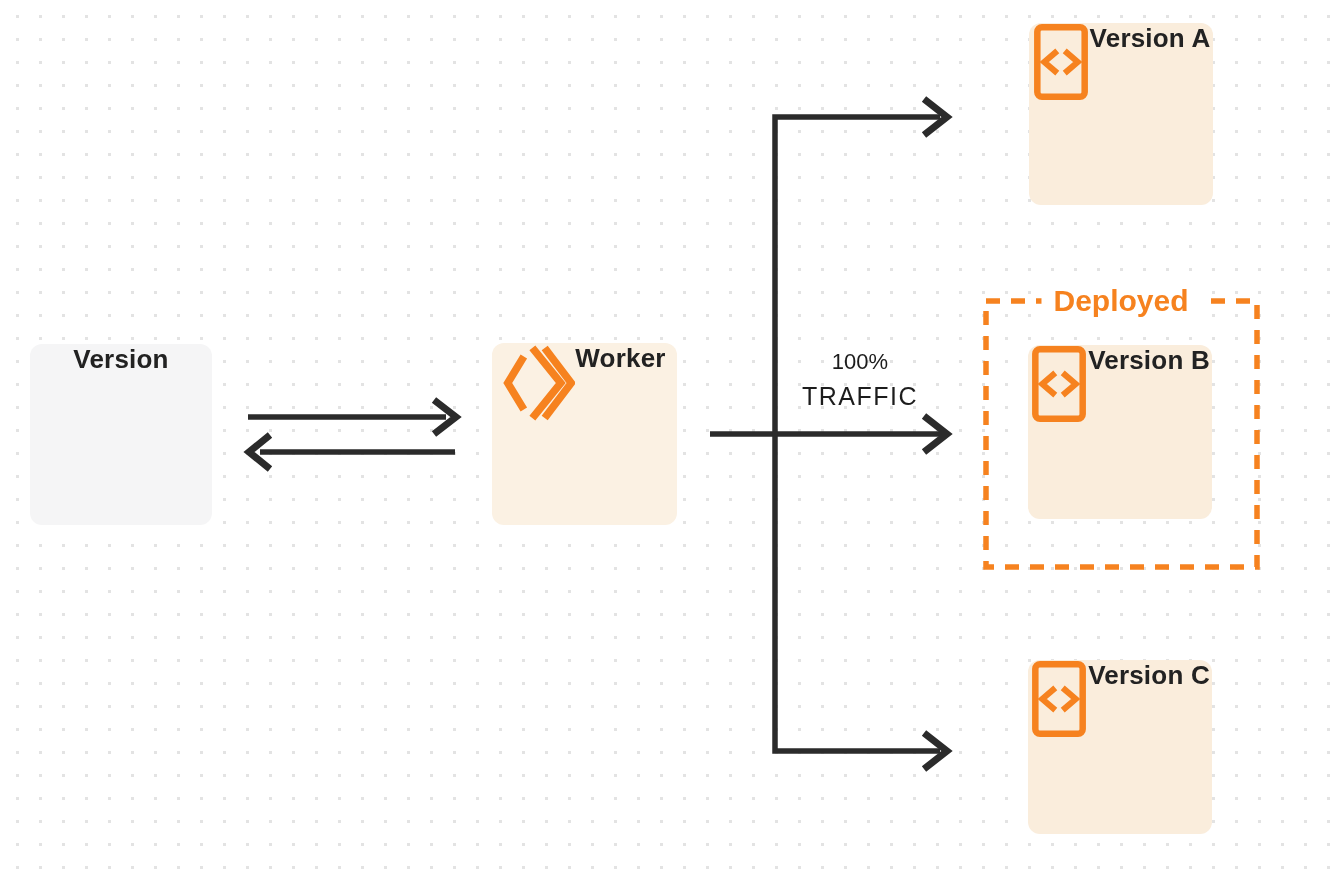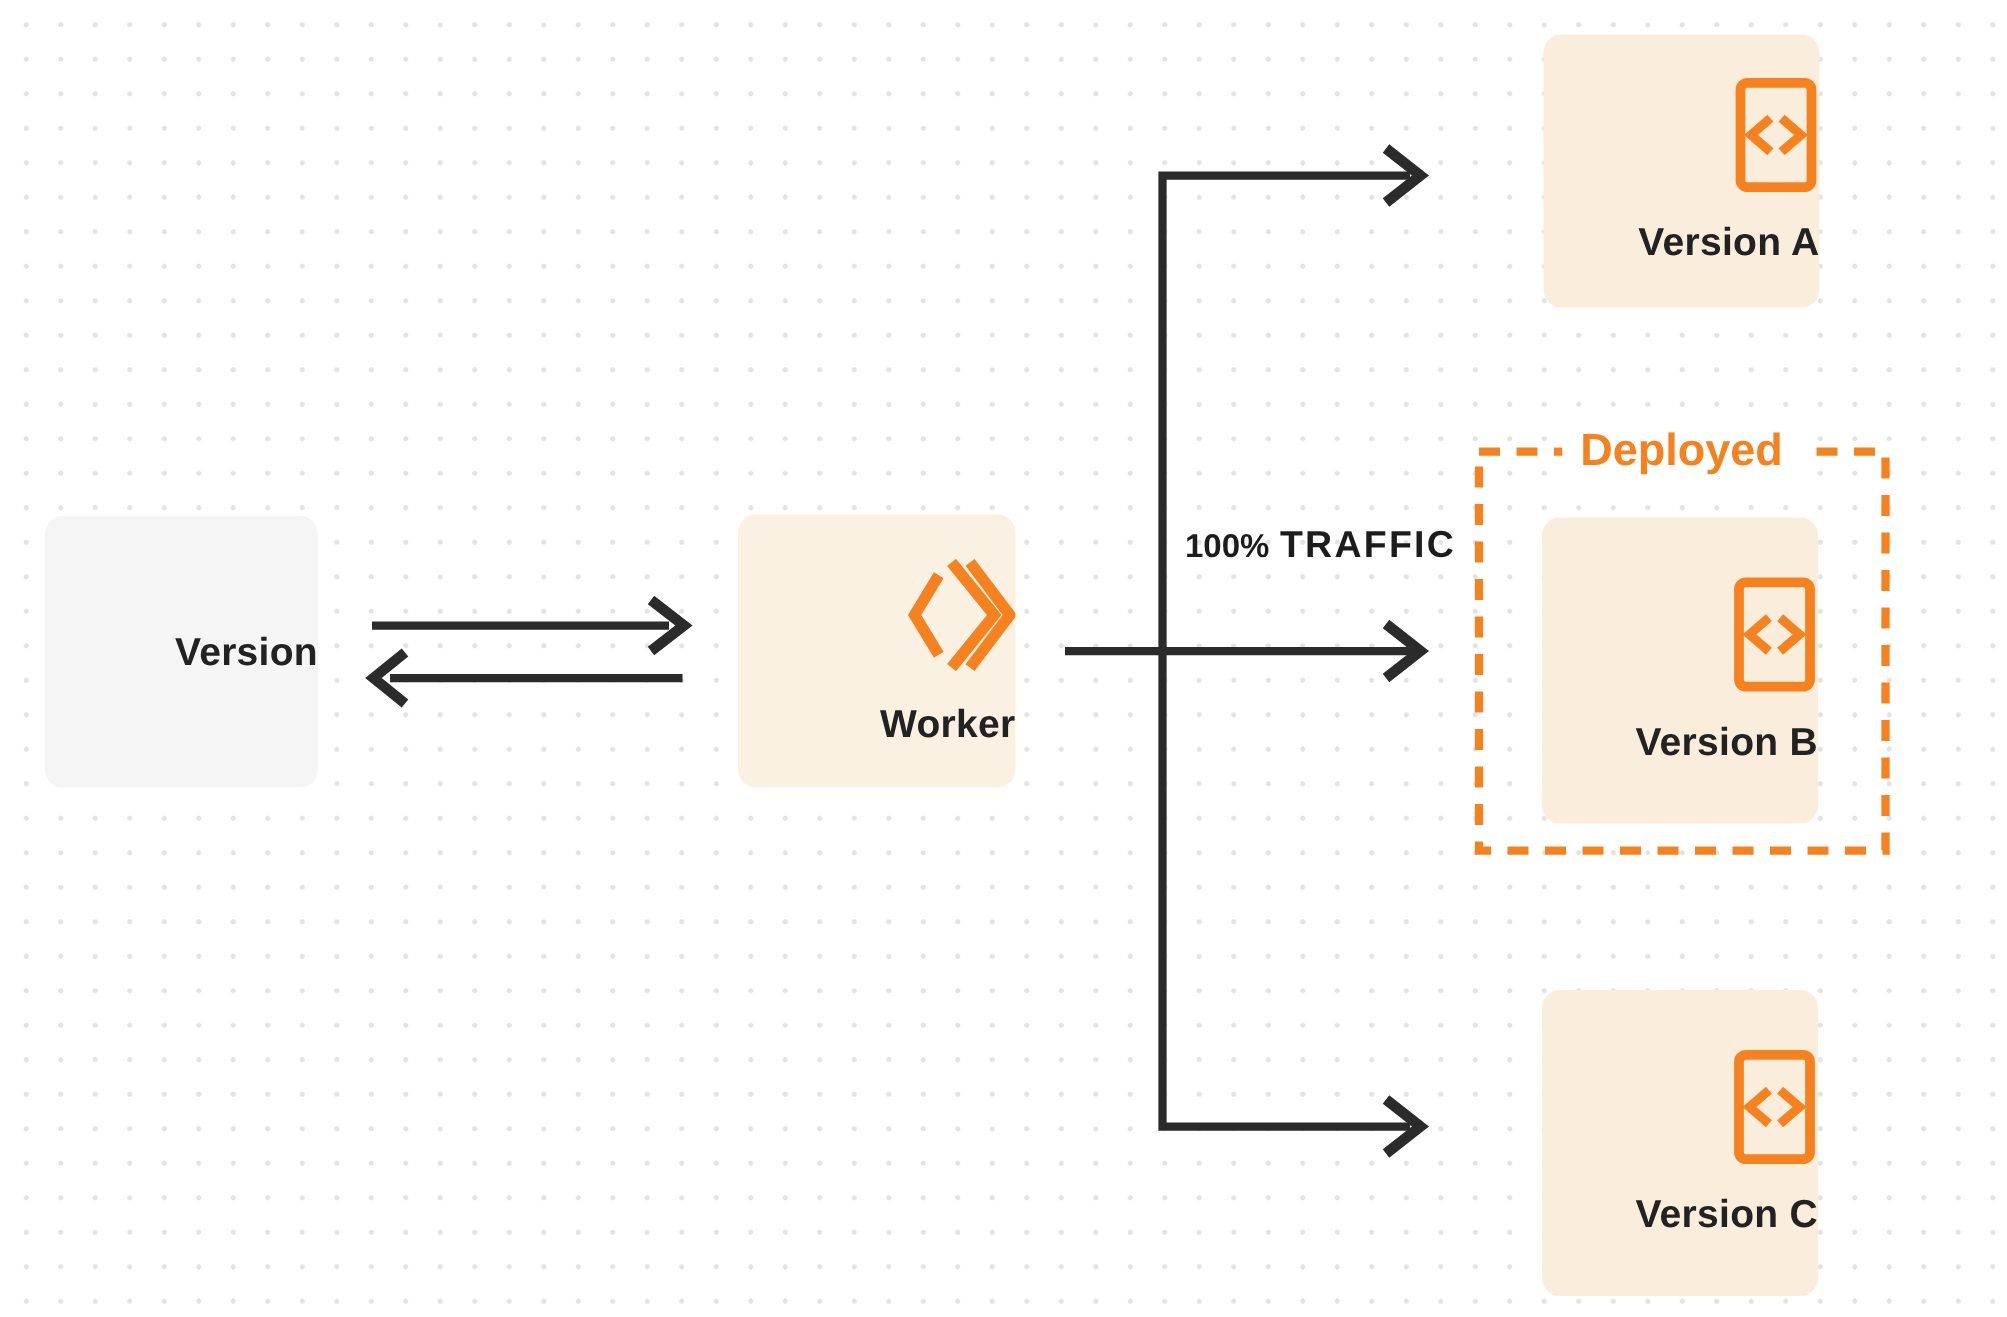--- a/index.html
+++ b/index.html
@@ -40,22 +40,22 @@
   .dashed-rect {
     stroke: #f6821f;
     stroke-width: 5.5px;
     stroke-dasharray: 14 11;
     fill: none;
   }
   .node {
     position: absolute;
     z-index: 2;
     display: flex;
-    flex-direction: column;
-    align-items: flex-end;
+    flex-direction: row;
+    align-items: flex-start;
     justify-content: center;
     border-radius: 12px;
   }
   .node-label {
     font-size: 26px;
     font-weight: 700;
     color: #222222;
     letter-spacing: 0.2px;
   }
   .client-node {
@@ -63,21 +63,21 @@
     width: 182px; height: 181px;
     background: #f5f5f6;
   }
   .worker-node {
     left: 492px; top: 343px;
     width: 185px; height: 182px;
     background: #fbf1e3;
   }
   .worker-node .icon-wrap { margin-bottom: 12px; }
   .version-node {
-    width: 184px; height: 204px;
+    width: 184px; height: 174px;
     background: #faeddc;
   }
   .version-node .icon-wrap { margin-bottom: 12px; }
   .version-a { left: 1029px; top: 23px; height: 182px; }
   .version-b { left: 1028px; top: 345px; }
   .version-c { left: 1028px; top: 660px; }
   .worker-icon-stroke {
     stroke: #f6821f;
     stroke-width: 8px;
     fill: none;
@@ -107,25 +107,25 @@
     font-size: 30px;
     font-weight: 700;
     white-space: nowrap;
   }
   .traffic-label {
     position: absolute;
     z-index: 3;
     left: 790px; top: 349px;
     width: 140px;
     display: flex;
-    flex-direction: row;
+    flex-direction: column;
     align-items: center;
     gap: 7px;
     color: #1c1c1c;
-    font-weight: 700;
+    font-weight: 400;
   }
   .traffic-line1 { font-size: 22px; }
   .traffic-line2 { font-size: 25px; letter-spacing: 1.5px; }
 </style>
 </head>
 <body>
 
 <div class="canvas">
 
   <svg class="connectors" viewBox="0 0 1338 878">

